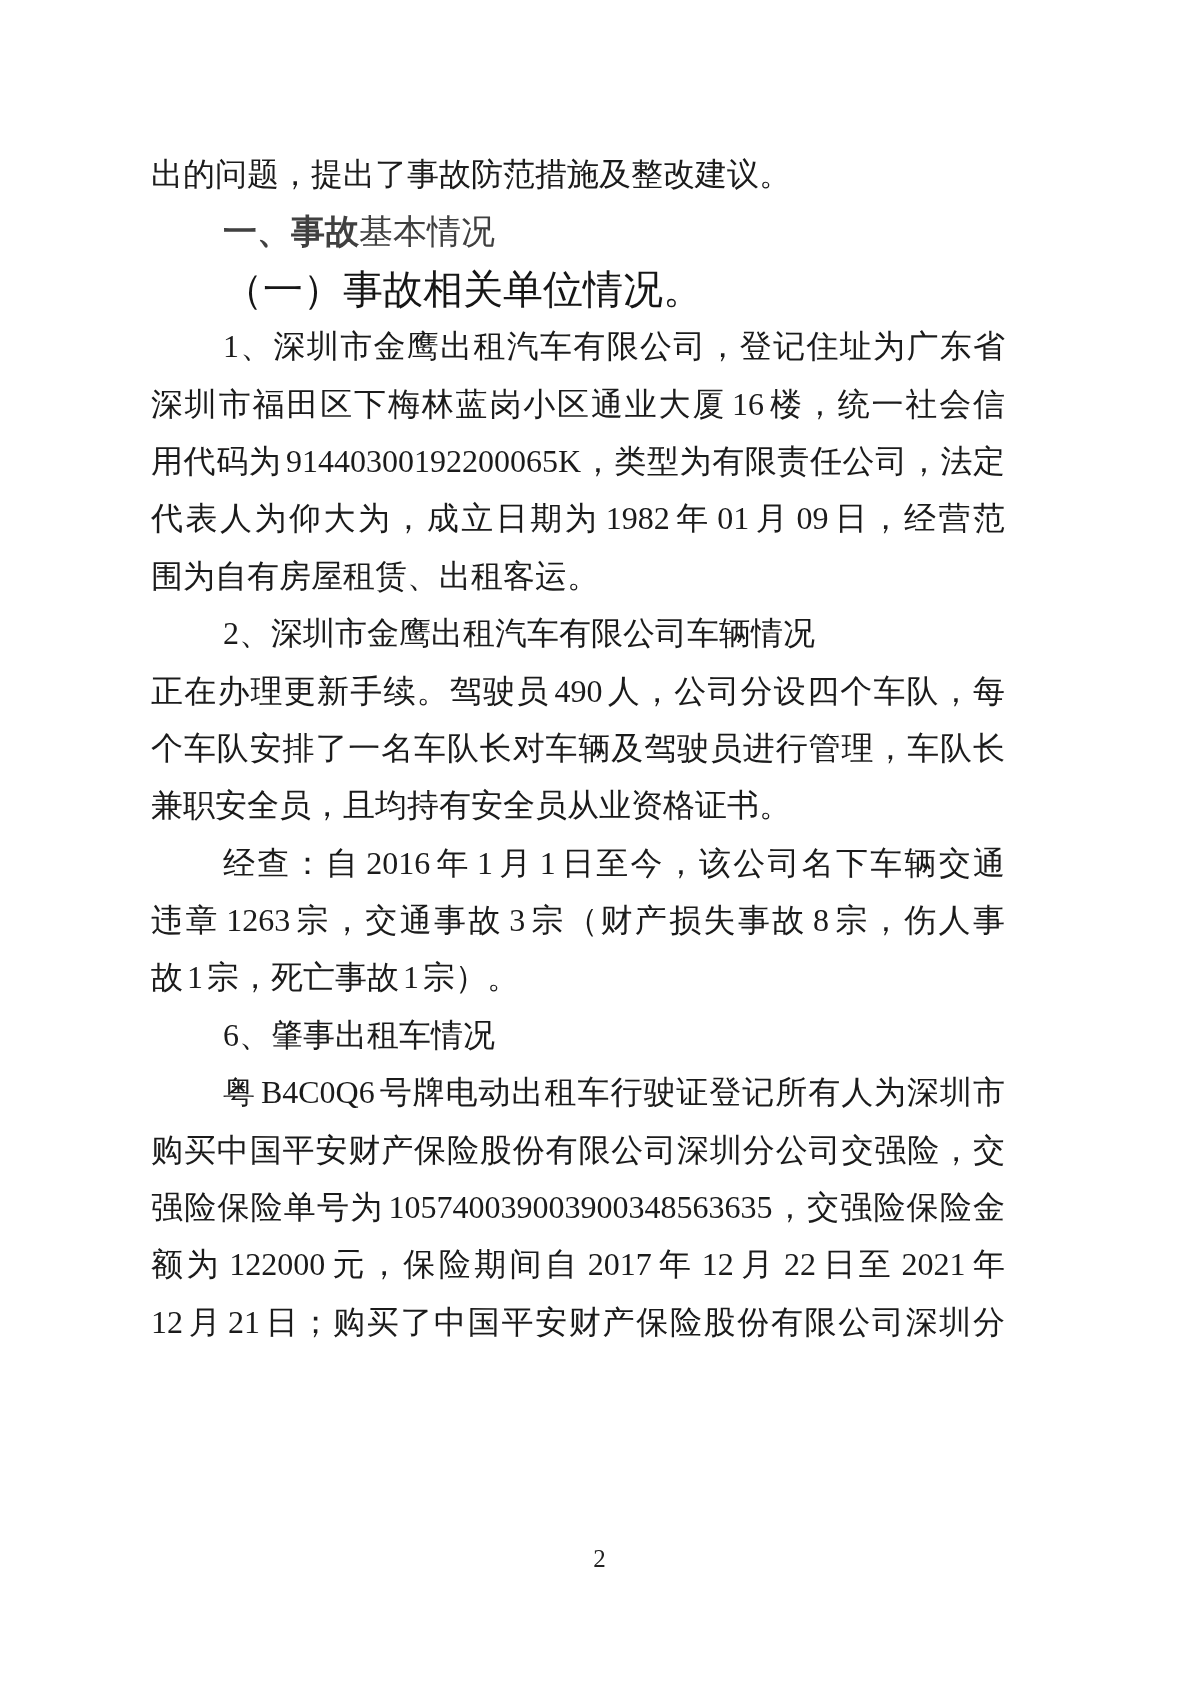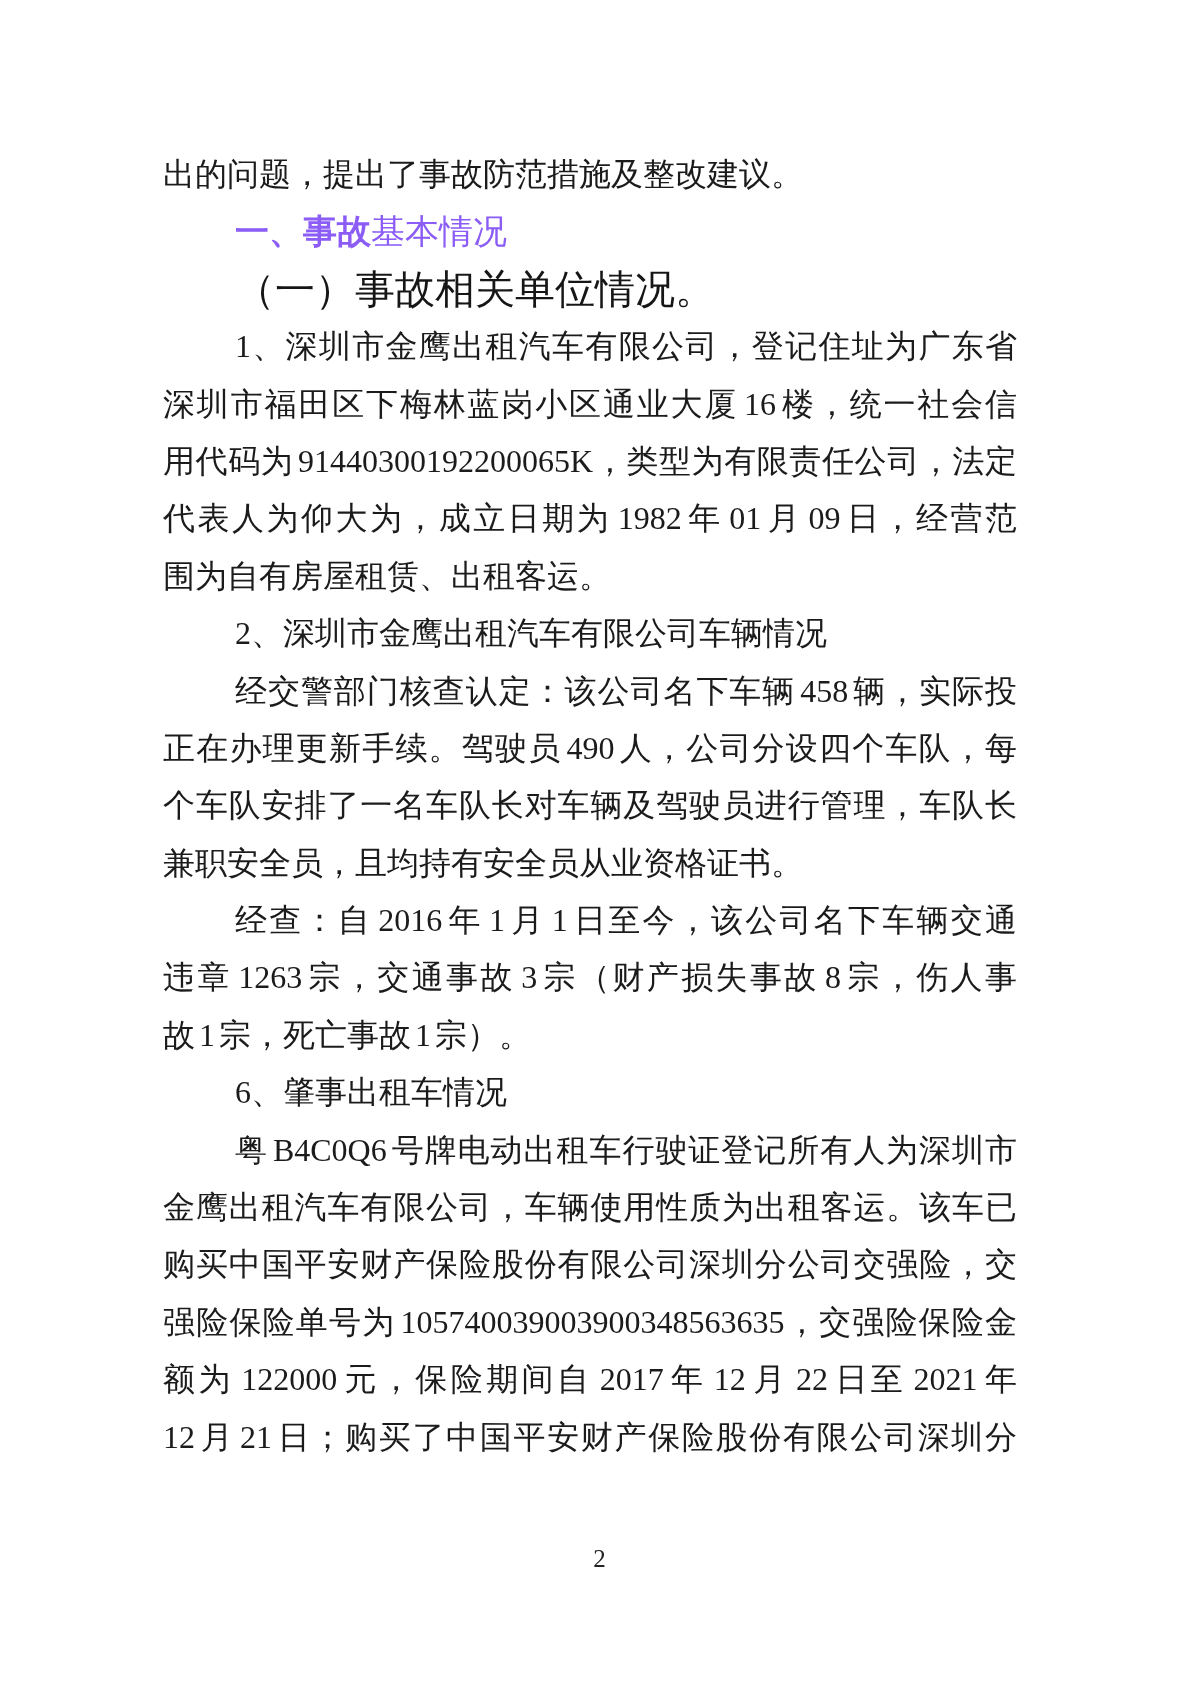--- a/index.html
+++ b/index.html
@@ -6,21 +6,21 @@
   .page {
     position: relative;
     width: 1199px;
     height: 1696px;
     background: #ffffff;
     overflow: hidden;
     font-family: "Liberation Serif", serif;
   }
   .content {
     position: absolute;
-    left: 163px;
+    left: 151px;
     top: 146px;
     width: 854px;
   }
   .line {
     font-size: 32px;
     line-height: 57.4px;
     height: 57.4px;
     color: #1b1b1b;
     word-spacing: -4px;
     white-space: normal;
@@ -28,21 +28,21 @@
   }
   .line.just {
     text-align: justify;
     text-align-last: justify;
   }
   .line.end { text-align: left; }
   .line.indent { text-indent: 72px; }
   .line.heading {
     font-family: "Liberation Sans", sans-serif;
     font-size: 34px;
-    color: #8b5cf6;
+    color: #404040;
   }
   .heading .h-bold { font-weight: 700; }
   .heading .h-rest { font-weight: 500; }
   .line.sub {
     font-size: 40px;
     color: #161616;
   }
   .page-number {
     position: absolute;
     left: 0;
@@ -61,29 +61,27 @@
   <div class="content" id="doc-content">
       <div class="line end">出的问题，提出了事故防范措施及整改建议。</div>
       <div class="line heading indent"><span class="h-bold">一、事故</span><span class="h-rest">基本情况</span></div>
       <div class="line sub indent">（一）事故相关单位情况。</div>
       <div class="line just indent">1、深圳市金鹰出租汽车有限公司，登记住址为广东省</div>
       <div class="line just">深圳市福田区下梅林蓝岗小区通业大厦 16 楼，统一社会信</div>
       <div class="line just">用代码为 91440300192200065K，类型为有限责任公司，法定</div>
       <div class="line just">代表人为仰大为，成立日期为 1982 年 01 月 09 日，经营范</div>
       <div class="line end">围为自有房屋租赁、出租客运。</div>
       <div class="line end indent">2、深圳市金鹰出租汽车有限公司车辆情况</div>
-      <div class="line just indent">经交警部门核查认定：该公司名下车辆 458 辆，实际投</div>
       <div class="line just">正在办理更新手续。驾驶员 490 人，公司分设四个车队，每</div>
       <div class="line just">个车队安排了一名车队长对车辆及驾驶员进行管理，车队长</div>
       <div class="line end">兼职安全员，且均持有安全员从业资格证书。</div>
       <div class="line just indent">经查：自 2016 年 1 月 1 日至今，该公司名下车辆交通</div>
       <div class="line just">违章 1263 宗，交通事故 3 宗（财产损失事故 8 宗，伤人事</div>
       <div class="line end">故 1 宗，死亡事故 1 宗）。</div>
       <div class="line end indent">6、肇事出租车情况</div>
       <div class="line just indent">粤 B4C0Q6 号牌电动出租车行驶证登记所有人为深圳市</div>
-      <div class="line just">金鹰出租汽车有限公司，车辆使用性质为出租客运。该车已</div>
       <div class="line just">购买中国平安财产保险股份有限公司深圳分公司交强险，交</div>
       <div class="line just">强险保险单号为 105740039003900348563635，交强险保险金</div>
       <div class="line just">额为 122000 元，保险期间自 2017 年 12 月 22 日至 2021 年</div>
       <div class="line just">12 月 21 日；购买了中国平安财产保险股份有限公司深圳分</div>
     </div>
   <div class="page-number">2</div>
 </div>
 
 </body></html>

